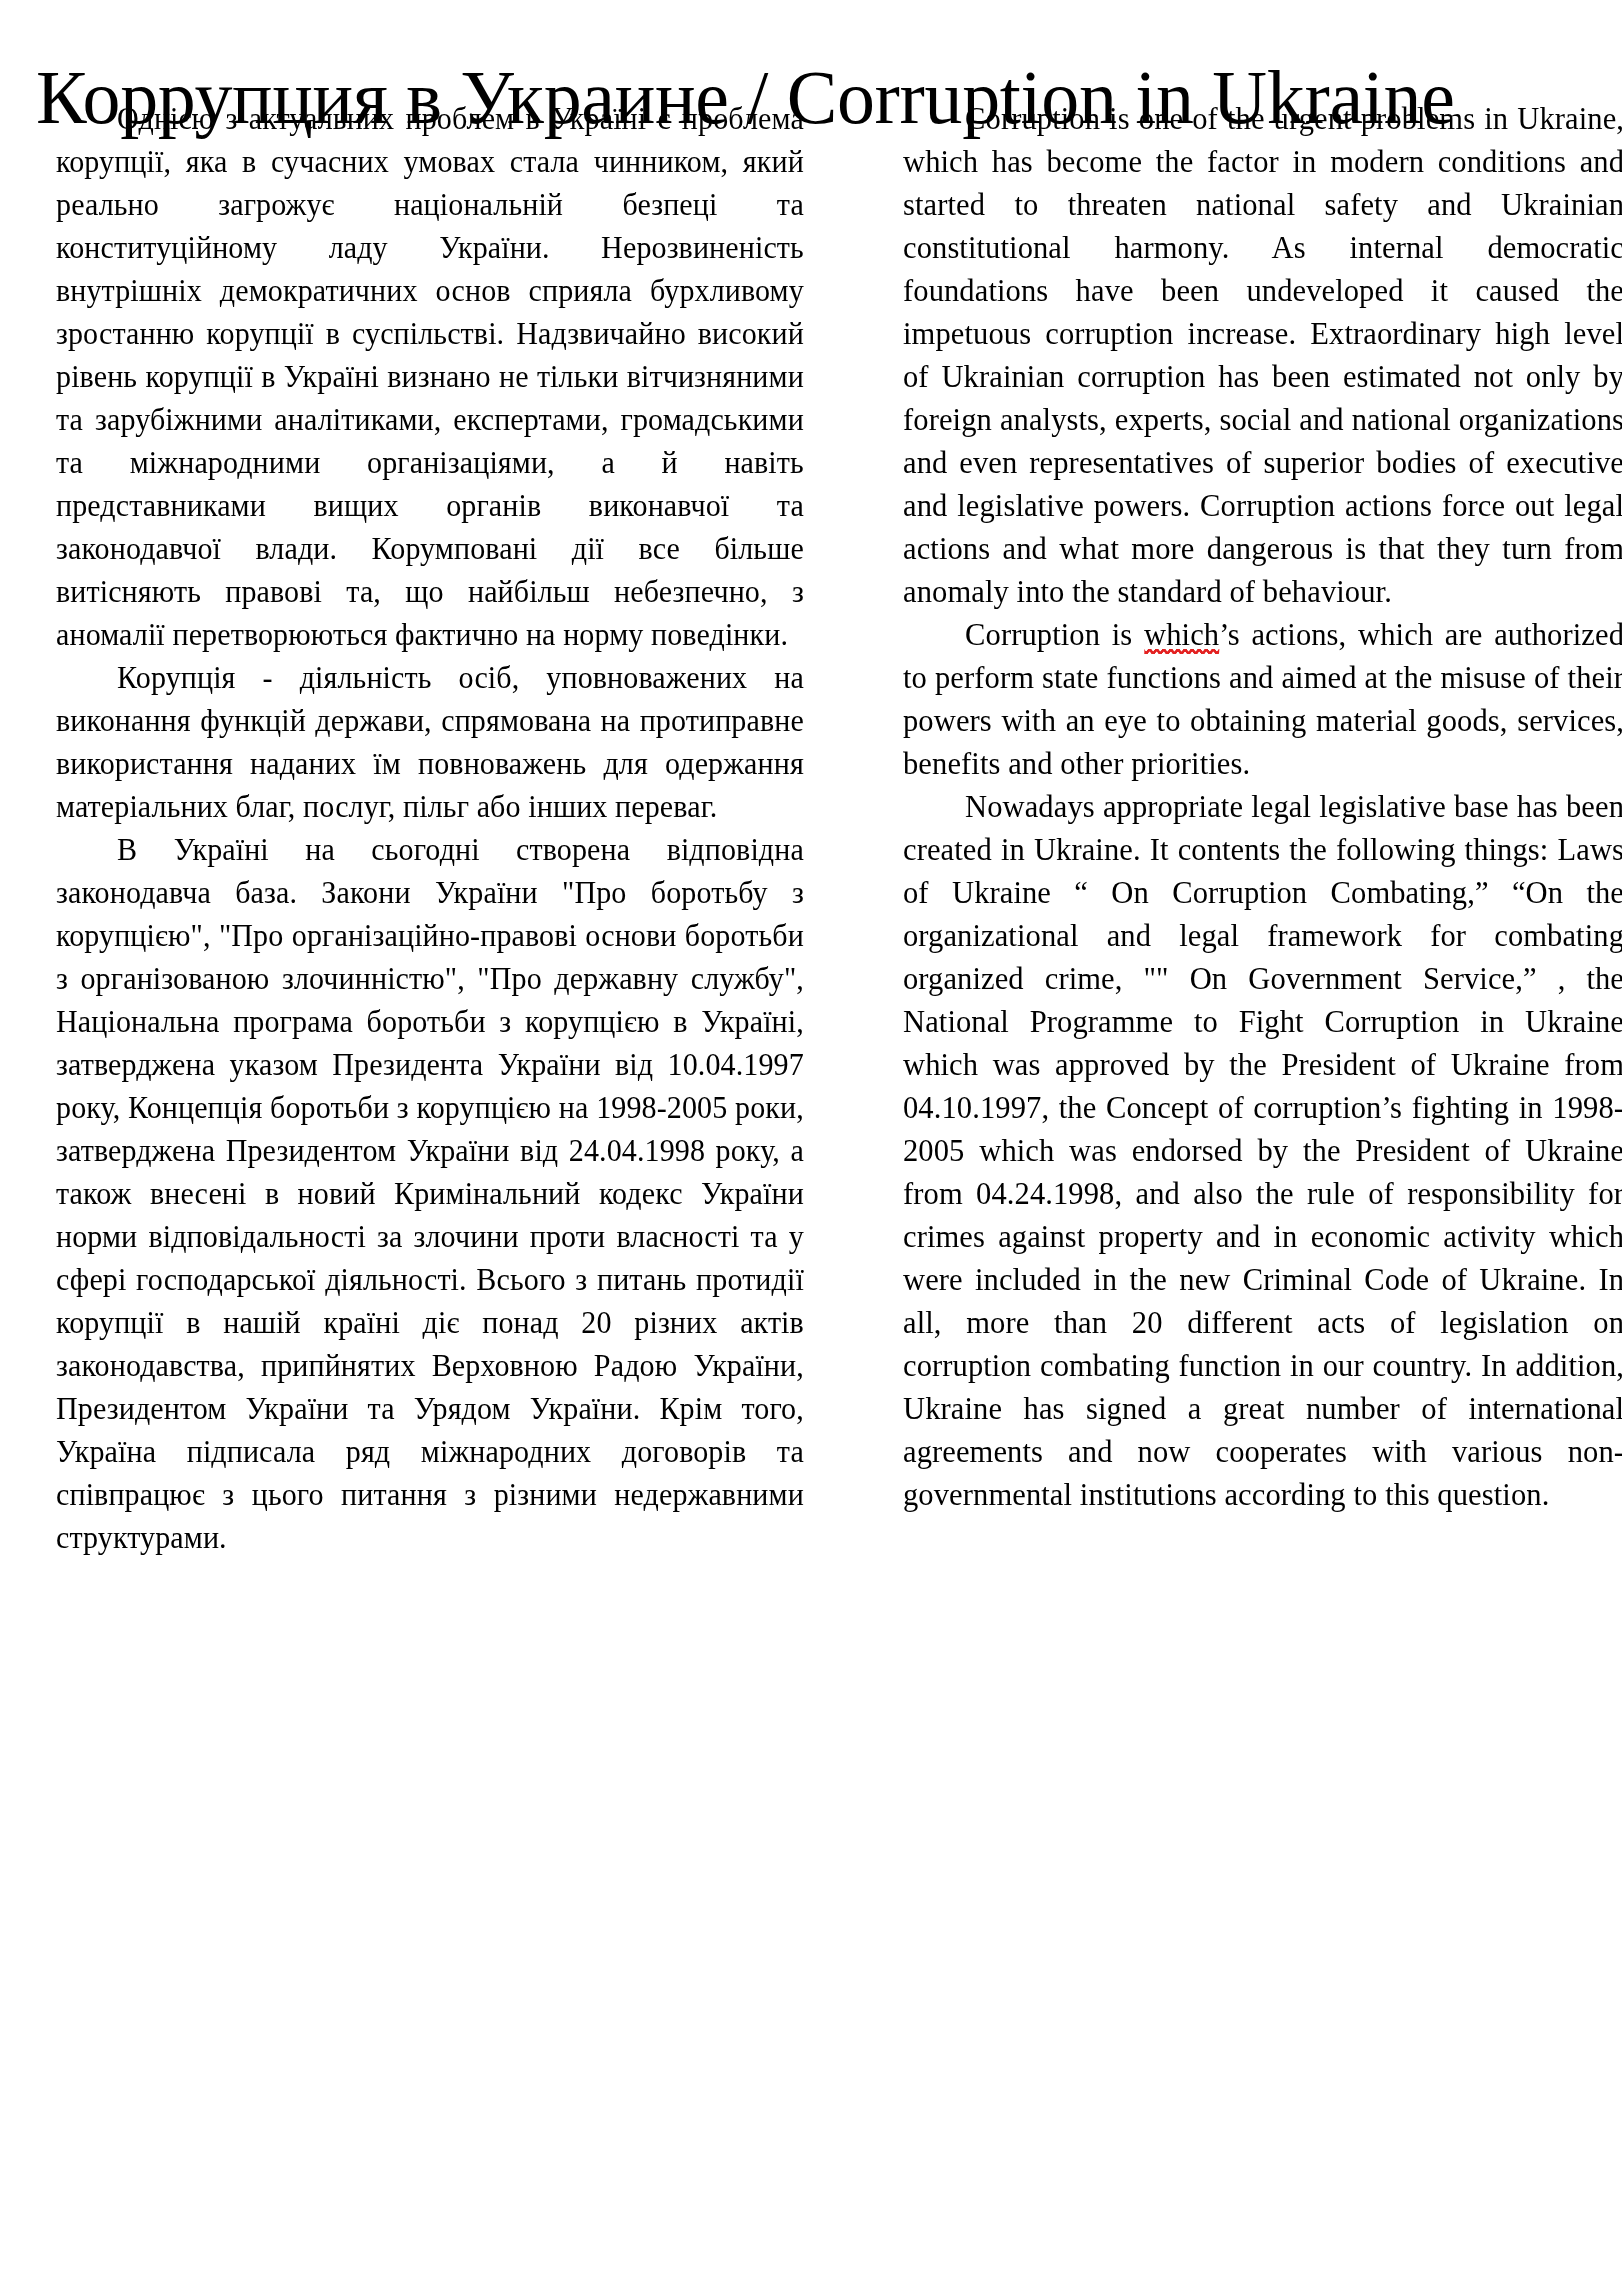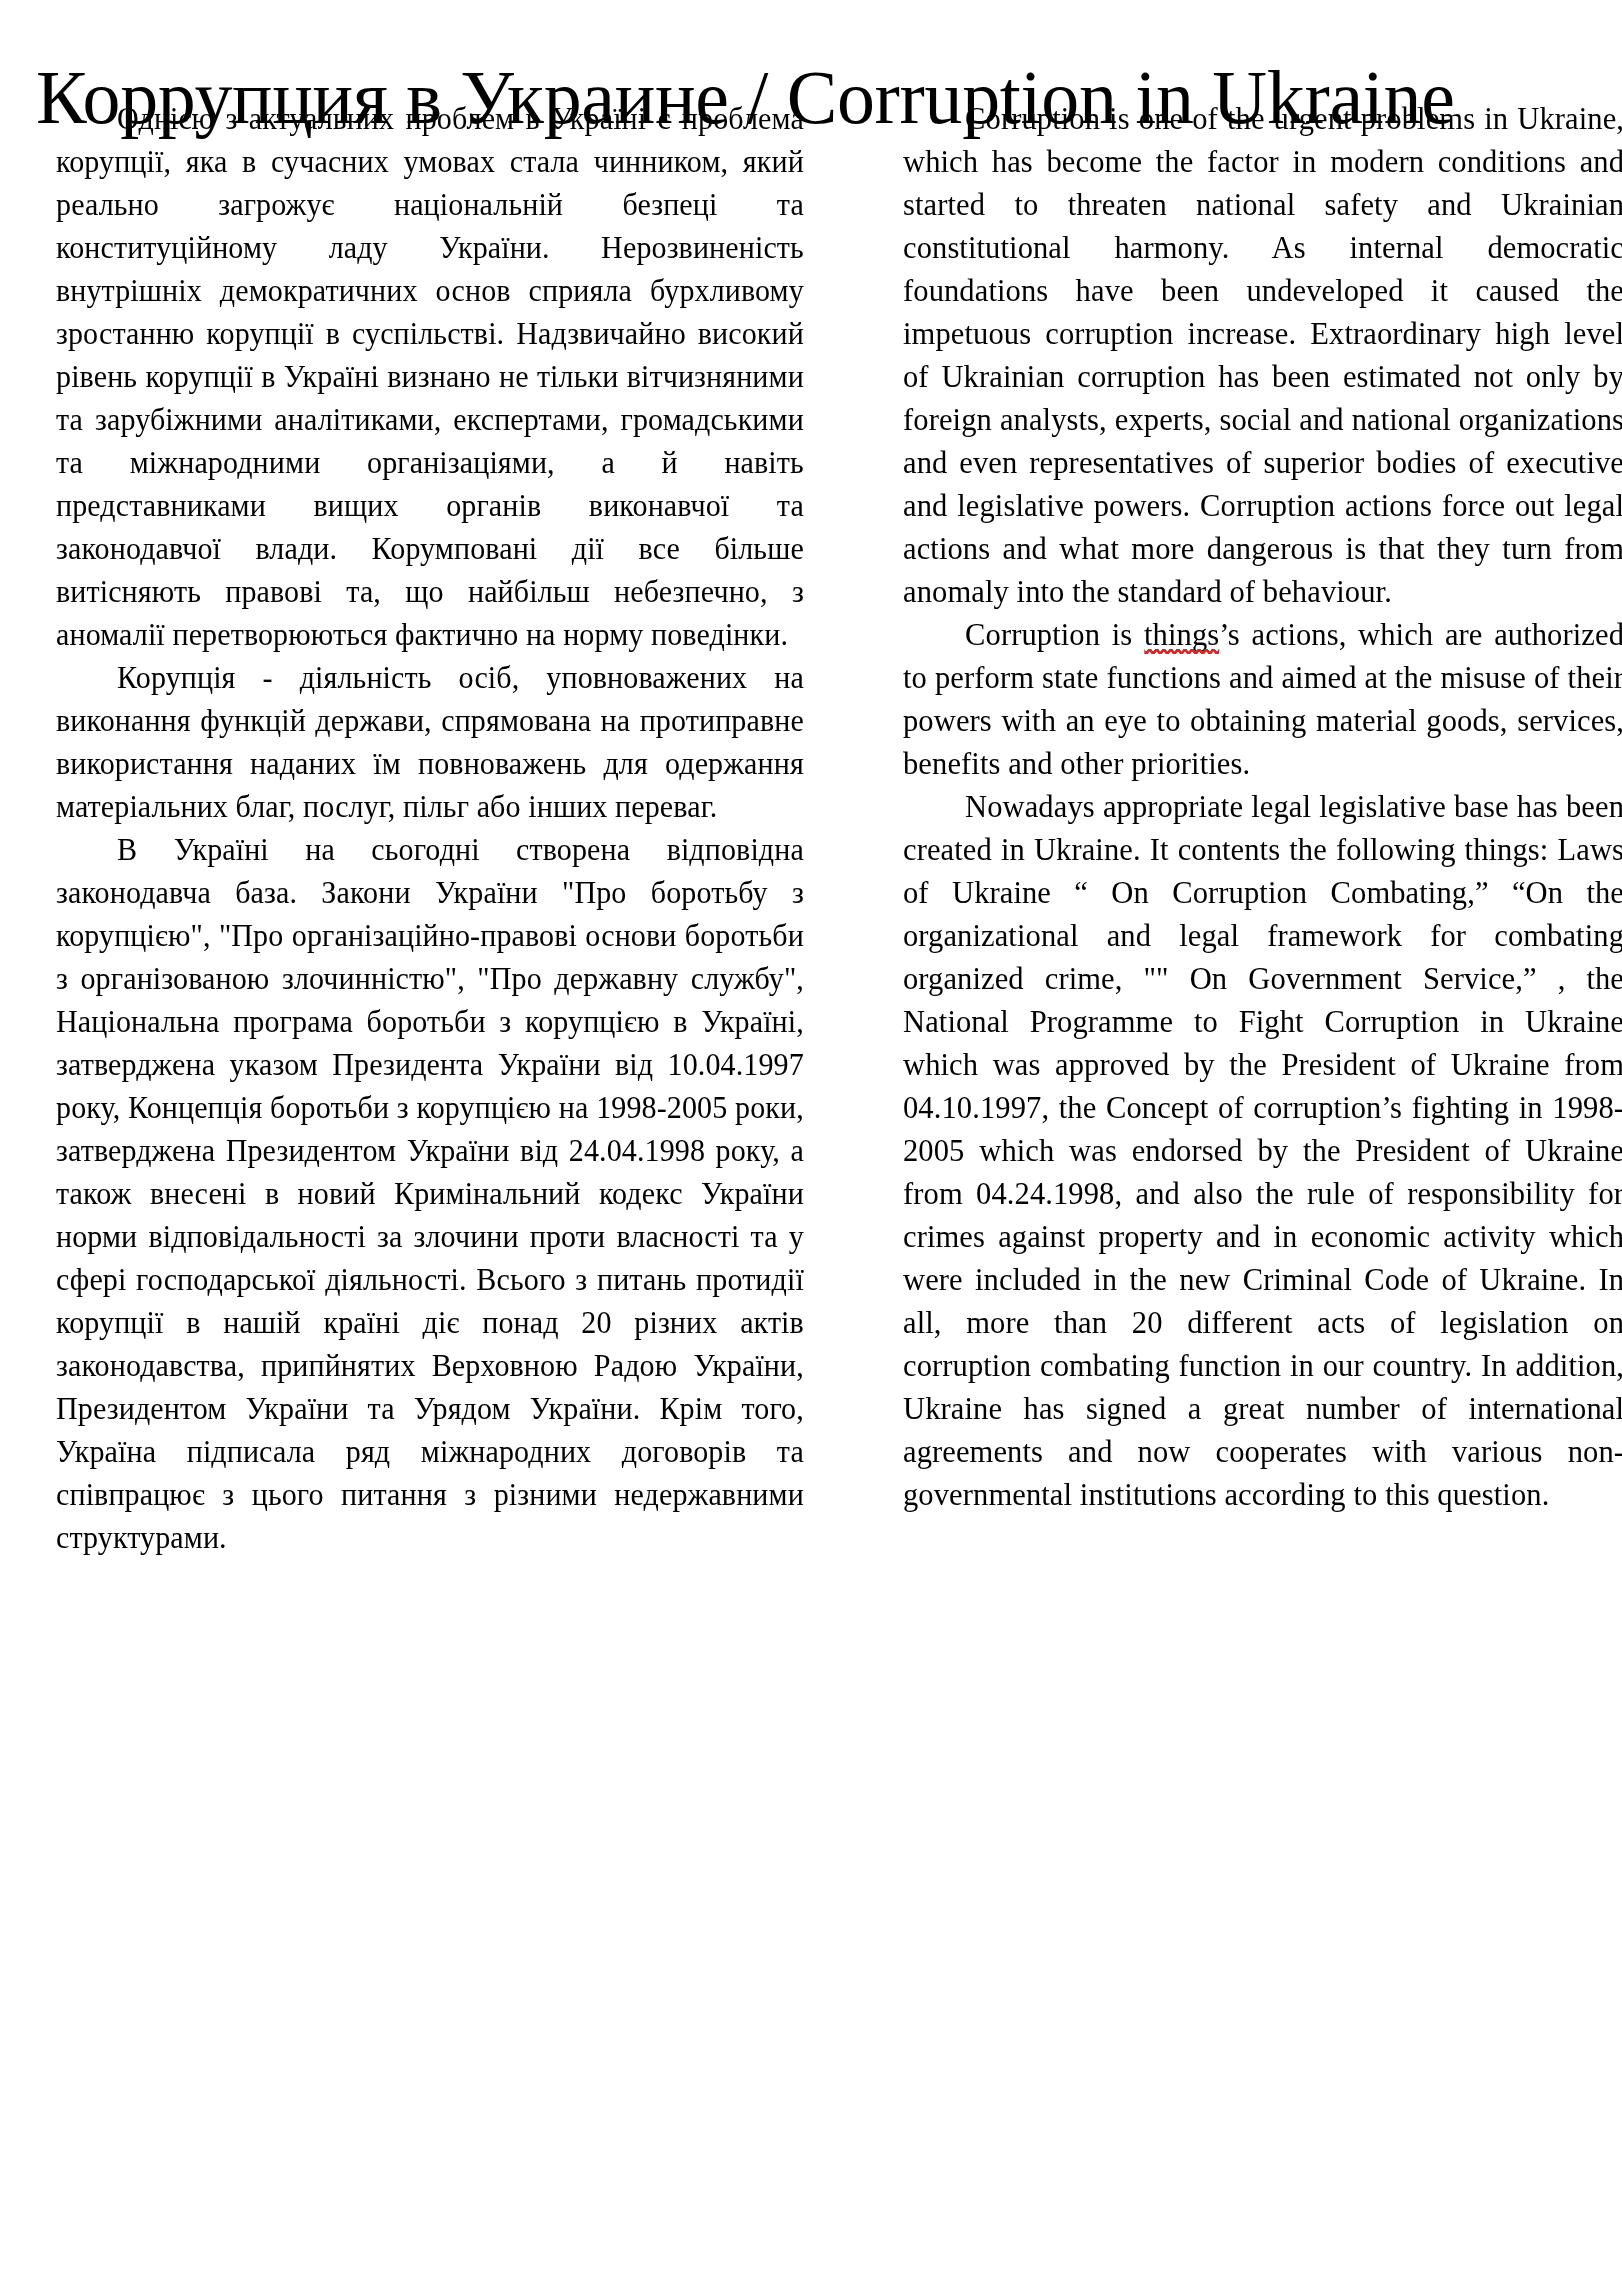--- a/index.html
+++ b/index.html
@@ -126,20 +126,20 @@
   <div id="columns">
 
     <div id="column-uk" class="column">
         <p class="para">Однією з актуальних проблем в Україні є проблема корупції, яка в сучасних умовах стала чинником, який реально загрожує національній безпеці та конституційному ладу України. Нерозвиненість внутрішніх демократичних основ сприяла бурхливому зростанню корупції в суспільстві. Надзвичайно високий рівень корупції в Україні визнано не тільки вітчизняними та зарубіжними аналітиками, експертами, громадськими та міжнародними організаціями, а й навіть представниками вищих органів виконавчої та законодавчої влади. Корумповані дії все більше витісняють правові та, що найбільш небезпечно, з аномалії перетворюються фактично на норму поведінки.</p>
         <p class="para">Корупція - діяльність осіб, уповноважених на виконання функцій держави, спрямована на протиправне використання наданих їм повноважень для одержання матеріальних благ, послуг, пільг або інших переваг.</p>
         <p class="para">В Україні на сьогодні створена відповідна законодавча база. Закони України "Про боротьбу з корупцією", "Про організаційно-правові основи боротьби з організованою злочинністю", "Про державну службу", Національна програма боротьби з корупцією в Україні, затверджена указом Президента України від 10.04.1997 року, Концепція боротьби з корупцією на 1998-2005 роки, затверджена Президентом України від 24.04.1998 року, а також внесені в новий Кримінальний кодекс України норми відповідальності за злочини проти власності та у сфері господарської діяльності. Всього з питань протидії корупції в нашій країні діє понад 20 різних актів законодавства, припйнятих Верховною Радою України, Президентом України та Урядом України. Крім того, Україна підписала ряд міжнародних договорів та співпрацює з цього питання з різними недержавними структурами.</p>
       </div>
 
     <div id="column-en" class="column">
         <p class="para"><span>Corruption is one of the urgent problems in Ukraine, which has become the factor in modern conditions and started to threaten national safety and Ukrainian constitutional harmony.  As internal democratic foundations have been undeveloped it caused the impetuous corruption increase. Extraordinary high level of Ukrainian corruption has been estimated not only by foreign analysts, experts, social and national organizations and even representatives of superior bodies of executive and legislative powers. Corruption actions force out legal actions and what more dangerous is that they turn from anomaly into the standard of behaviour.</span></p>
-        <p class="para"><span>Corruption is </span><span class="spellerror">things</span><span>’s actions, which are authorized to perform state functions and aimed at the misuse of their powers with an eye to obtaining material goods, services, benefits and other priorities.</span></p>
+        <p class="para"><span>Corruption is </span><span class="spellerror">which</span><span>’s actions, which are authorized to perform state functions and aimed at the misuse of their powers with an eye to obtaining material goods, services, benefits and other priorities.</span></p>
         <p class="para"><span>Nowadays appropriate legal legislative base has been created in Ukraine. It contents the following things: Laws of Ukraine “ On Corruption Combating,” “On the organizational and legal framework for combating organized crime,  ""  On Government Service,” , the National Programme to Fight Corruption in Ukraine which was approved by the President of Ukraine from 04.10.1997, the Concept of corruption’s fighting in 1998-2005 which was endorsed by the President of Ukraine from 04.24.1998, and also the rule of responsibility for crimes against property and in economic activity which were included in the new Criminal Code of Ukraine. In all, more than 20 different acts of legislation on corruption combating function in our country. In addition, Ukraine has signed a great number of international agreements and now cooperates with various non-governmental institutions according to this question.</span></p>
       </div>
 
   </div>
 
 </div>
 
 
 </body></html>

